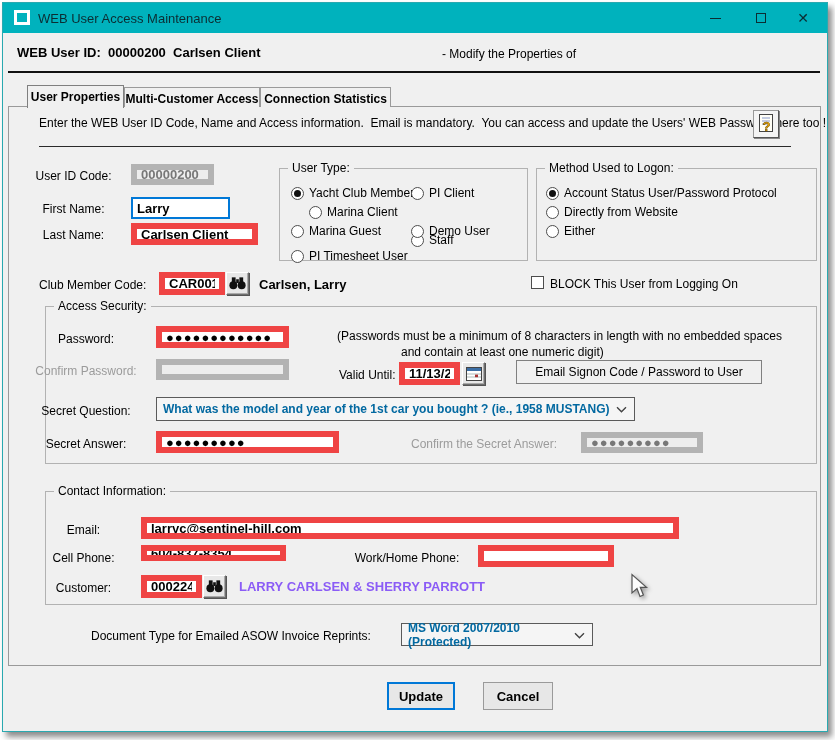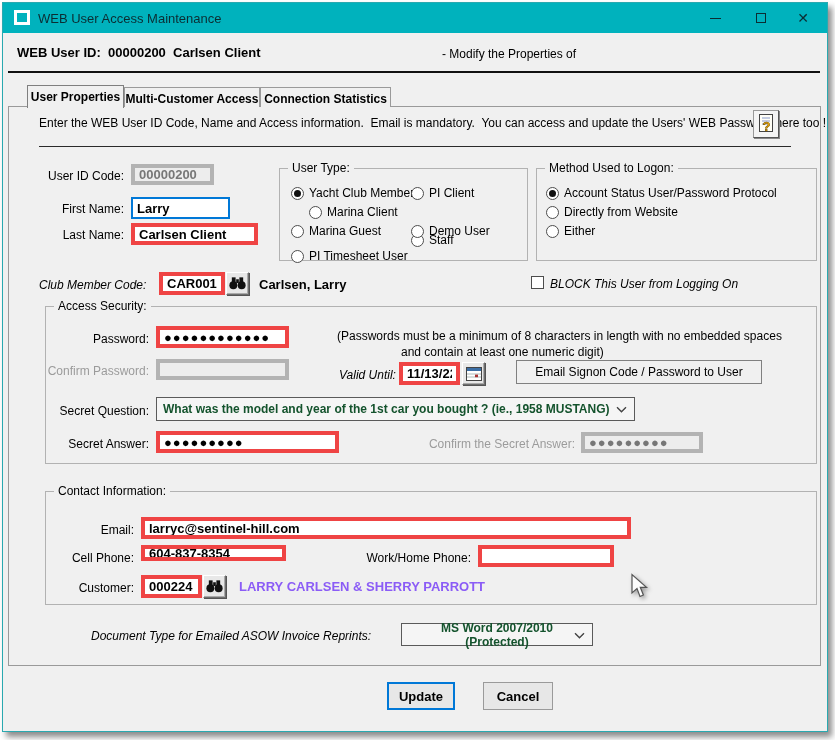--- a/index.html
+++ b/index.html
@@ -32,24 +32,24 @@
          font-size:12px; font-weight:bold; text-align:center; padding-top:4px; height:20px; top:84px; z-index:1; }
   .tab.active { top:82px; height:23px; z-index:3; border-color:#7f7f7f; }
 
   .instruction { position:absolute; left:36px; top:113px; font-size:12px; color:#000; }
   .help-btn { position:absolute; left:750px; top:107px; width:26px; height:28px; background:#f4f4f4;
               border:1px solid #999; border-right-color:#555; border-bottom-color:#555;
               box-shadow:1px 1px 0 #888; display:flex; align-items:center; justify-content:center; }
   .instr-rule { position:absolute; left:36px; top:143px; width:752px; height:1px; background:#2a2a2a; }
 
   
-  .lbl { position:absolute; font-size:12px; color:#000;font-style:italic; }
-  .rlabel { position:absolute; font-size:12px; color:#000; text-align:right; }
+  .lbl { position:absolute; font-size:12px; color:#000; }
+  .rlabel { position:absolute; font-size:12px; color:#000; text-align:center; }
   .gray { color:#9b9b9b; }
-  .field { position:absolute; border:4px solid #ef4444; background:#fff; color:#000;
+  .field { position:absolute; border:6px solid #ef4444; background:#fff; color:#000;
            font-family:"Liberation Sans",sans-serif; font-size:13px; font-weight:bold; padding:0 4px; }
   .field.dis { background:#ededed; color:#777; border-color:#b3b3b3; }
   .field.focusblue { border:2px solid #0078d7; }
   .dots { letter-spacing:1px; }
   .dots-gray { color:#8b8b8b; }
 
   .group { position:absolute; border:1px solid #b2b2b2; }
   .legend { position:absolute; top:-8px; left:8px; background:#f0f0f0; padding:0 4px; font-size:12px; color:#000; }
 
   .radio-row { position:absolute; display:flex; align-items:center; gap:5px; font-size:12px; }
@@ -59,21 +59,21 @@
 
   .checkbox { position:absolute; width:13px; height:13px; border:1px solid #4d4d4d; background:#fff; }
 
   .mini-btn { position:absolute; width:23px; height:23px; background:#e8e8e8;
               border:1px solid #fff; border-right-color:#6f6f6f; border-bottom-color:#6f6f6f;
               box-shadow: inset -1px -1px 0 #aaa, 1px 1px 0 #555;
               display:flex; align-items:center; justify-content:center; }
   .push-btn { position:absolute; background:#f0f0f0; border:1px solid #808080; font-size:12px; color:#000;
               display:flex; align-items:center; justify-content:center; }
   .combo { position:absolute; background:#f5f5f5; border:1px solid #5a5a5a; font-size:12px; font-weight:bold;
-           color:#14532d; display:flex; align-items:center; padding:0 6px;text-align:center; }
+           color:#0369a1; display:flex; align-items:center; padding:0 6px; }
   .combo .chev { position:absolute; right:7px; top:50%; transform:translateY(-40%); }
 
   .action-btn { position:absolute; height:28px; background:#e7e7e7; font-size:13px; font-weight:bold;
                 display:flex; align-items:center; justify-content:center; }
   .action-primary { border:2px solid #0078d7; }
   .action-normal { border:1px solid #9a9a9a; }
 
   .bigname { position:absolute; font-size:13px; font-weight:bold; color:#000; }
   .custname { position:absolute; font-size:13px; color:#8b5cf6;font-weight:bold; }
   .note { position:absolute; font-size:12px; color:#000; }
@@ -233,21 +233,21 @@
     <input class="field dots" style="left: 153px; top: 428px; width: 183px; height: 22px;" value="●●●●●●●●●">
 
     <div class="rlabel gray" style="left:390px; top:434px; width:182px;">Confirm the Secret Answer:</div>
     <input class="field dis dots dots-gray" style="left: 578px; top: 429px; width: 122px; height: 21px;" readonly="" value="●●●●●●●●●">
 
     <div class="group" style="left:42px; top:488px; width:772px; height:114px;">
       <span class="legend">Contact Information:</span>
     </div>
 
     <div class="rlabel" style="left:30px; top:520px; width:101px;">Email:</div>
-    <input class="field" style="left: 138px; top: 514px; width: 490px; height: 22px;" value="larryc@sentinel-hill.com">
+    <input class="field" style="left: 138px; top: 514px; width: 538px; height: 22px;" value="larryc@sentinel-hill.com">
 
     <div class="rlabel" style="left:30px; top:548px; width:101px;">Cell Phone:</div>
     <input class="field" style="left: 138px; top: 542px; width: 145px; height: 16px;" value="604-837-8354">
 
     <div class="rlabel" style="left:340px; top:548px; width:128px;">Work/Home Phone:</div>
     <input class="field" style="left: 475px; top: 542px; width: 136px; height: 22px;" value="">
 
     <div class="rlabel" style="left:30px; top:578px; width:101px;">Customer:</div>
     <input class="field" style="left: 138px; top: 572px; width: 61px; height: 23px;" value="000224">
     <div class="mini-btn" style="left:200px; top:572px;">

